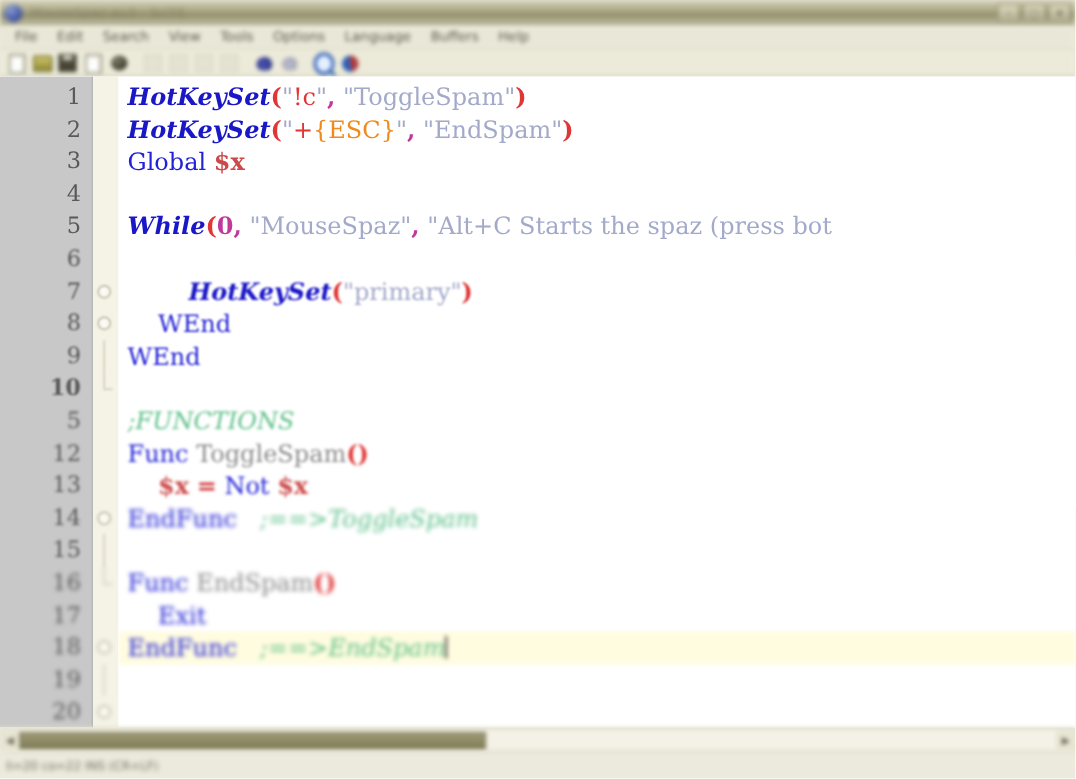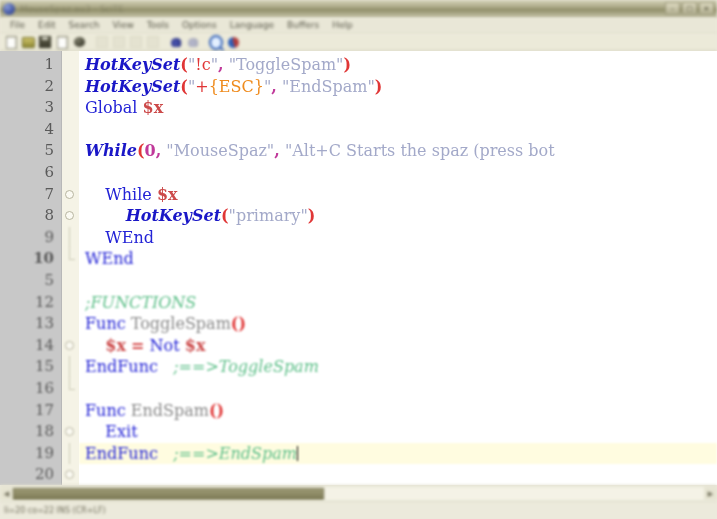--- a/index.html
+++ b/index.html
@@ -404,21 +404,20 @@
           <span class="fold-dot"></span>
         </div>
       </div>
     <div class="code" id="code">
         <div class="cline" style="filter: blur(0.12px);"><span class="t-fn">HotKeySet</span><span class="t-par">(</span><span class="t-str">"</span><span class="t-hot">!c</span><span class="t-str">"</span><span class="t-comma">,</span><span class="t-str"> "ToggleSpam"</span><span class="t-par">)</span></div>
         <div class="cline" style="filter: blur(0.2px);"><span class="t-fn">HotKeySet</span><span class="t-par">(</span><span class="t-str">"</span><span class="t-hot">+</span><span class="t-hot2">{ESC}</span><span class="t-str">"</span><span class="t-comma">,</span><span class="t-str"> "EndSpam"</span><span class="t-par">)</span></div>
         <div class="cline" style="filter: blur(0.27px);"><span class="t-kw">Global</span><span class="t-plain"> </span><span class="t-var">$x</span></div>
         <div class="cline" style="filter: blur(0.34px);"></div>
         <div class="cline" style="filter: blur(0.42px);"><span class="t-fn">While</span><span class="t-par">(</span><span class="t-num">0</span><span class="t-comma">,</span><span class="t-str"> "MouseSpaz"</span><span class="t-comma">,</span><span class="t-str"> "Alt+C Starts the spaz (press bot</span></div>
         <div class="cline" style="filter: blur(0.49px);"></div>
-        <div class="cline" style="filter: blur(0.65px);"><span class="t-plain">    </span><span class="t-kw">While</span><span class="t-plain"> </span><span class="t-var">$x</span></div>
         <div class="cline" style="filter: blur(0.72px);"><span class="t-plain">        </span><span class="t-fn">HotKeySet</span><span class="t-par">(</span><span class="t-str">"primary"</span><span class="t-par">)</span></div>
         <div class="cline" style="filter: blur(0.79px);"><span class="t-plain">    </span><span class="t-kw">WEnd</span></div>
         <div class="cline" style="filter: blur(0.87px);"><span class="t-kw">WEnd</span></div>
         <div class="cline" style="filter: blur(0.94px);"></div>
         <div class="cline" style="filter: blur(1.02px);"><span class="t-cmt">;FUNCTIONS</span></div>
         <div class="cline" style="filter: blur(1.09px);"><span class="t-kw">Func</span><span class="t-plain"> </span><span class="t-ident">ToggleSpam</span><span class="t-par">()</span></div>
         <div class="cline" style="filter: blur(1.17px);"><span class="t-plain">    </span><span class="t-var">$x</span><span class="t-plain"> </span><span class="t-op">=</span><span class="t-plain"> </span><span class="t-kw">Not</span><span class="t-plain"> </span><span class="t-var">$x</span></div>
         <div class="cline" style="filter: blur(1.25px);"><span class="t-kw">EndFunc</span><span class="t-plain">   </span><span class="t-cmt">;==&gt;ToggleSpam</span></div>
         <div class="cline" style="filter: blur(1.25px);"></div>
         <div class="cline" style="filter: blur(1.25px);"><span class="t-kw">Func</span><span class="t-plain"> </span><span class="t-ident">EndSpam</span><span class="t-par">()</span></div>

